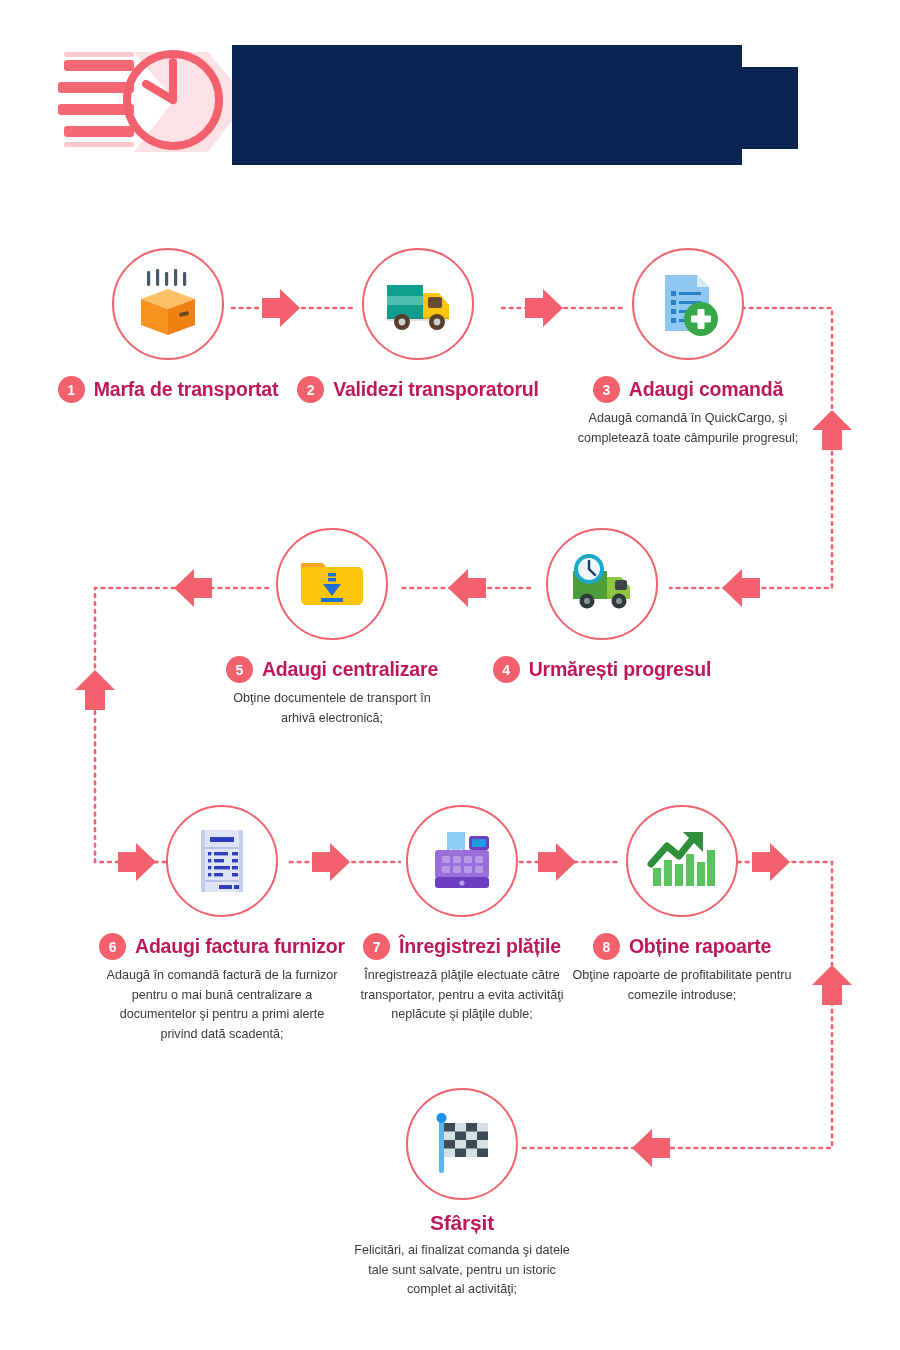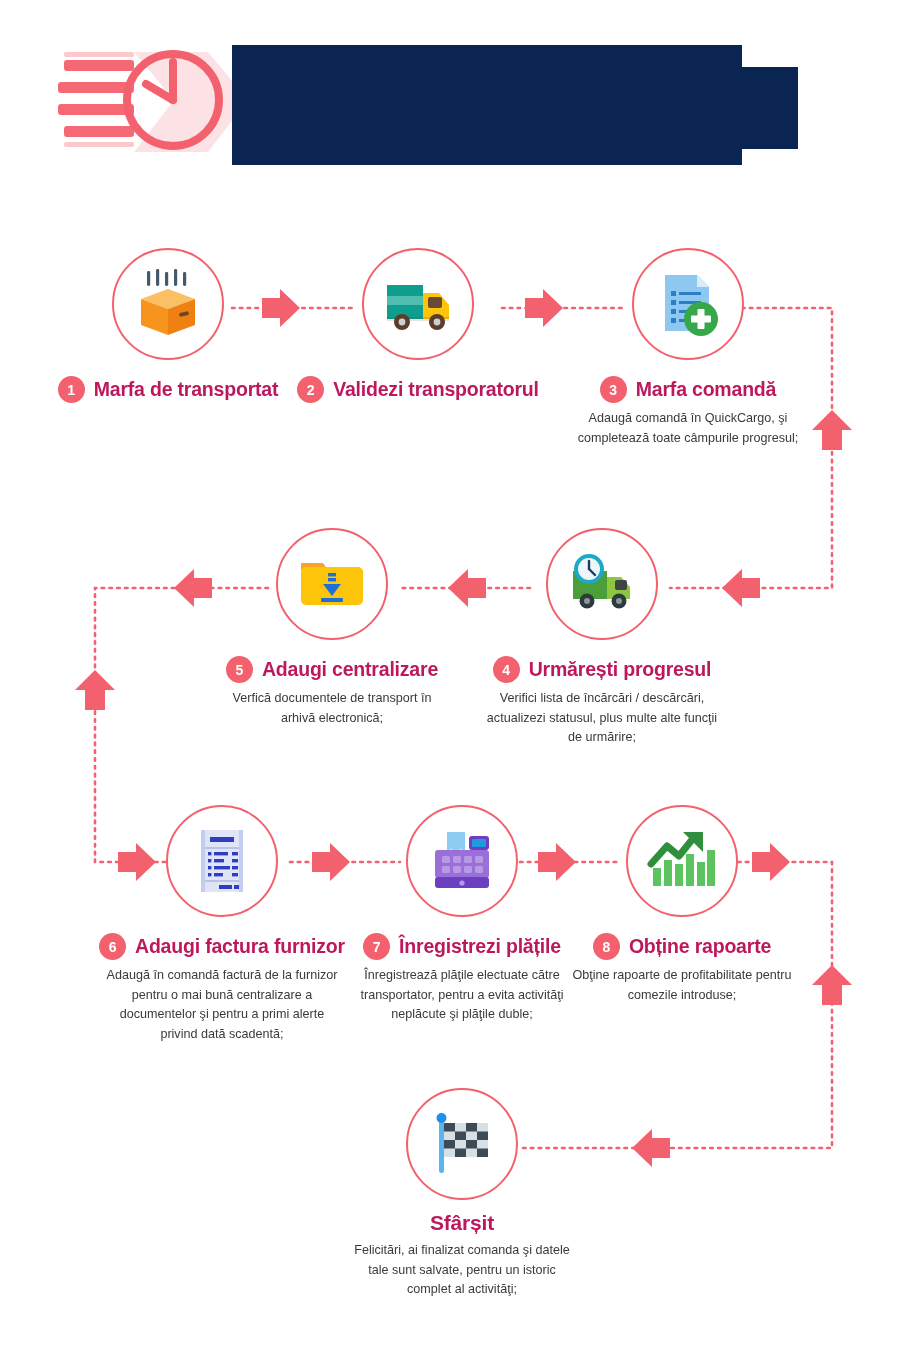--- a/index.html
+++ b/index.html
@@ -276,21 +276,21 @@
         <circle cx="50" cy="52" r="17" fill="#36a84a"></circle>
         <g fill="#ffffff">
           <rect x="46.5" y="42" width="7" height="20" rx="1"></rect>
           <rect x="40" y="48.5" width="20" height="7" rx="1"></rect>
         </g>
       </svg>
     </span>
   </div>
   <div class="step-headline">
     <span class="step-badge">3</span>
-    <span class="step-title">Marfa comandă</span>
+    <span class="step-title">Adaugi comandă</span>
   </div>
   <div class="step-desc">Adaugă comandă în QuickCargo, şi completează toate câmpurile progresul;</div>
 </div>
 
 <div class="step" id="step-5">
   <div class="step-circle">
     <span>
       <svg width="74" height="74" viewBox="0 0 74 74">
         <path d="M6 16 H28 L33 23 H6 Z" fill="#f5a623"></path>
         <rect x="6" y="20" width="62" height="38" rx="5" fill="#fdc50a"></rect>
@@ -300,21 +300,21 @@
           <path d="M28 37 H46 L37 49 Z"></path>
           <rect x="26" y="51" width="22" height="4" rx="1"></rect>
         </g>
       </svg>
     </span>
   </div>
   <div class="step-headline">
     <span class="step-badge">5</span>
     <span class="step-title">Adaugi centralizare</span>
   </div>
-  <div class="step-desc">Verfică documentele de transport în arhivă electronică;</div>
+  <div class="step-desc">Obţine documentele de transport în arhivă electronică;</div>
 </div>
 
 <div class="step" id="step-4">
   <div class="step-circle">
     <span>
       <svg width="74" height="74" viewBox="0 0 74 74">
         <rect x="8" y="24" width="34" height="28" fill="#4c9e3a"></rect>
         <path d="M42 30 H56 L65 40 V52 H42 Z" fill="#8dc63f"></path>
         <rect x="50" y="33" width="12" height="10" rx="2" fill="#3d4347"></rect>
         <circle cx="22" cy="54" r="7.5" fill="#2f3a3f"></circle>
@@ -325,21 +325,20 @@
         <circle cx="24" cy="22" r="11" fill="#eef7fa"></circle>
         <path d="M24 22 L24 14" stroke="#1a3c6e" stroke-width="2.4" stroke-linecap="round"></path>
         <path d="M24 22 L30 28" stroke="#1a3c6e" stroke-width="2.4" stroke-linecap="round"></path>
       </svg>
     </span>
   </div>
   <div class="step-headline">
     <span class="step-badge">4</span>
     <span class="step-title">Urmărești progresul</span>
   </div>
-  <div class="step-desc">Verifici lista de încărcări / descărcări, actualizezi statusul, plus multe alte funcţii de urmărire;</div>
 </div>
 
 <div class="step" id="step-6">
   <div class="step-circle">
     <span>
       <svg width="74" height="74" viewBox="0 0 74 74">
         <rect x="16" y="6" width="42" height="62" fill="#c2cdf0"></rect>
         <rect x="20" y="6" width="34" height="62" fill="#dfe5f7"></rect>
         <rect x="25" y="13" width="24" height="5" fill="#2f3dbe"></rect>
         <rect x="20" y="23" width="34" height="2" fill="#b9c3e6"></rect>

